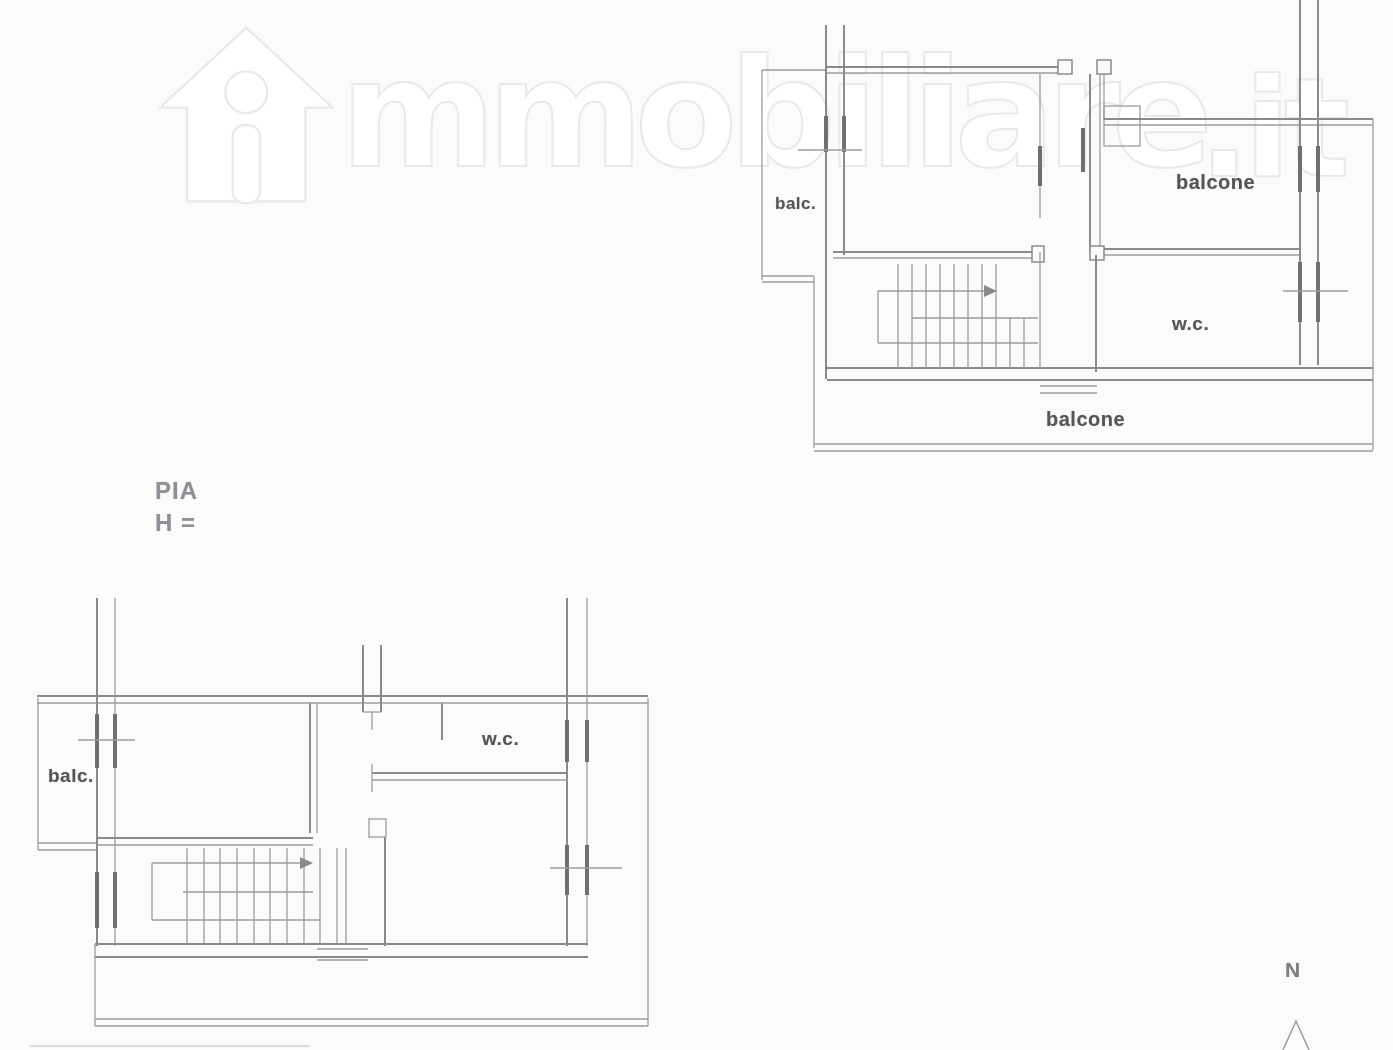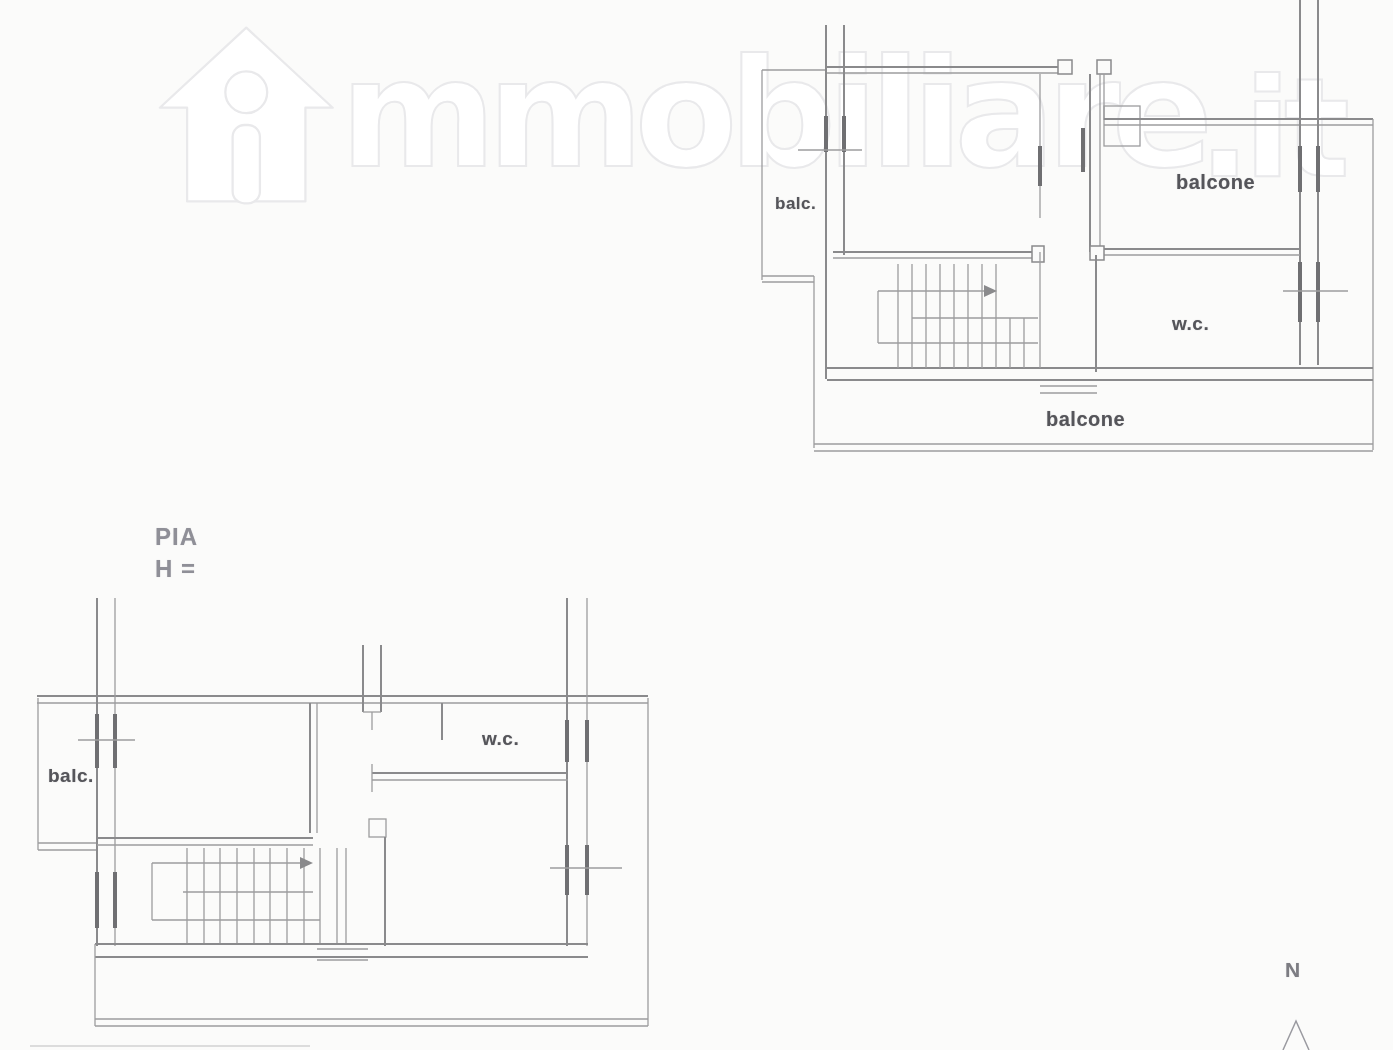--- a/index.html
+++ b/index.html
@@ -50,21 +50,21 @@
   }
   .lbl-balc-u{left:775px;top:194px;font-size:17px;}
   .lbl-cucina{left:1176px;top:171px;font-size:20px;}
   .lbl-wc-u{left:1172px;top:313px;font-size:19px;}
   .lbl-balcone{left:1026px;top:408px;font-size:20px;margin-left:20px;}
   .lbl-balc-l{left:48px;top:765px;font-size:19px;}
   .lbl-wc-l{left:482px;top:728px;font-size:19px;}
   .caption{
     position:absolute;left:155px;top:475px;z-index:3;
     color:#8f8f97;font-size:24px;font-weight:bold;line-height:32px;
-    letter-spacing:1px;text-shadow:0 0 1px rgba(140,140,150,.4);margin-top:46px;
+    letter-spacing:1px;text-shadow:0 0 1px rgba(140,140,150,.4);
   }
   .north{
     position:absolute;left:1285px;top:958px;z-index:3;
     color:#7c7c82;font-size:21px;font-weight:bold;
     text-shadow:0 0 1px rgba(120,120,130,.4);
   }
 </style>
 </head>
 <body>
 

